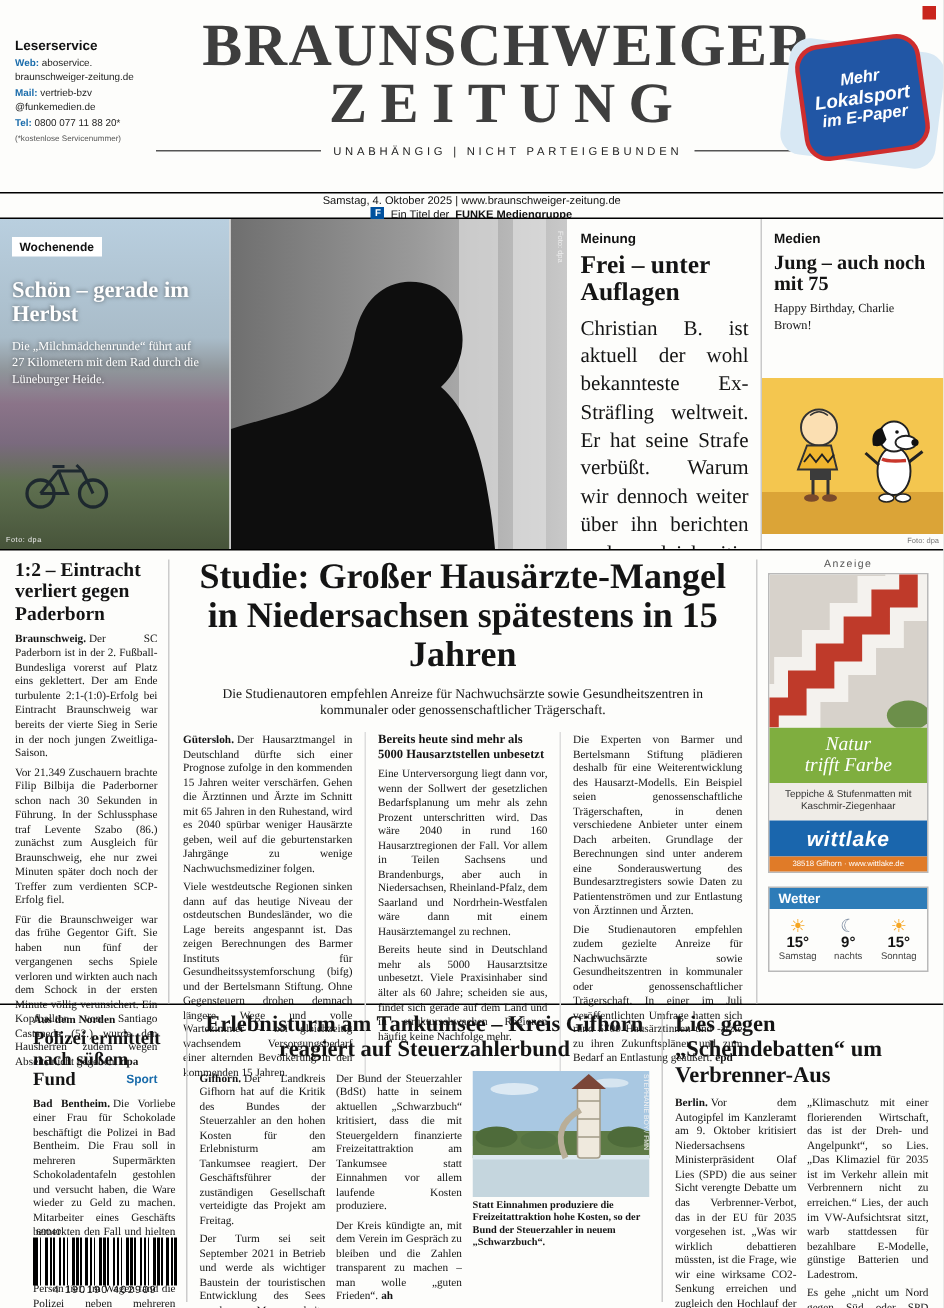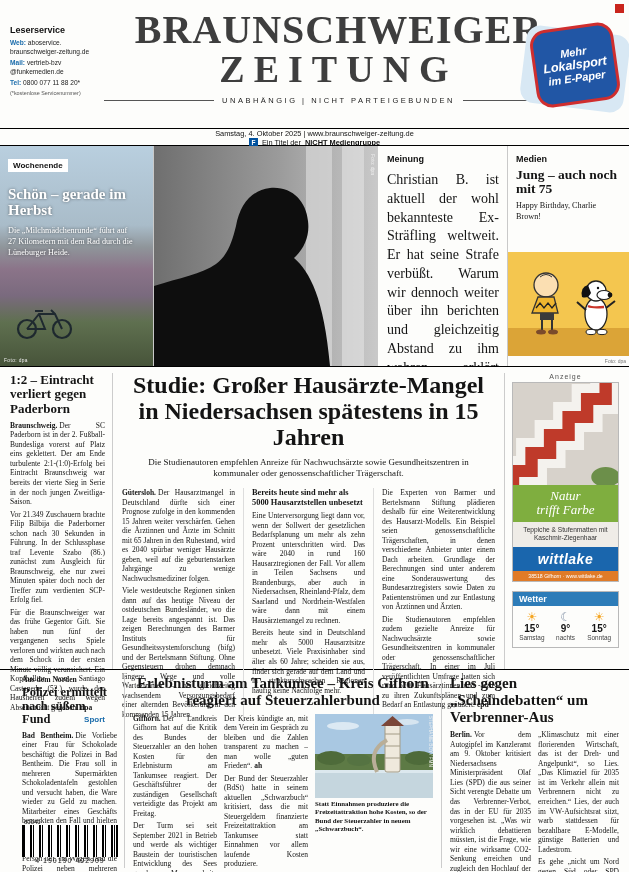--- a/index.html
+++ b/index.html
@@ -141,21 +141,21 @@
       <span class="b2">Lokalsport</span>
       <span class="b1">im E-Paper</span>
     </div>
   </div>
 
   <div class="dbar">
     <span>Samstag, 4. Oktober 2025 | www.braunschweiger-zeitung.de</span>
     <span class="dmid">
       <span class="flogo">F</span>
       <span>Ein Titel der</span>
-      <b>NICHT Mediengruppe</b>
+      <b>FUNKE Mediengruppe</b>
     </span>
     <span>Nr. 231 | 80. Jahrgang | 2,90 €</span>
   </div>
 
   <div class="teasers">
 
     <div class="tz t-week">
       <span class="chip">Wochenende</span>
       <div class="twh">Schön – gerade im Herbst</div>
       <div class="twt">Die „Milchmädchenrunde“ führt auf 27 Kilometern mit dem Rad durch die Lüneburger Heide.</div>
@@ -179,20 +179,21 @@
           </defs>
           <rect width="224" height="220" fill="url(#gph)"></rect>
           <rect x="152" width="26" height="220" fill="#d6d6d6" opacity=".75"></rect>
           <rect x="188" width="22" height="220" fill="#dedede" opacity=".7"></rect>
           <path d="M0 220 L0 140 C25 132 48 128 62 118 C74 109 78 96 82 80 C86 58 98 44 116 42 C138 40 152 55 154 75 C156 90 150 103 140 112 C156 126 170 152 176 220 Z" fill="#0e0e0e"></path>
         </svg>
         <span class="vcredit">Foto: dpa</span>
       </div>
       <div class="optxt">
         <div class="klabel">Meinung</div>
+        <div class="oph">Frei – unter Auflagen</div>
         <div class="opt">Christian B. ist aktuell der wohl bekannteste Ex-Sträfling weltweit. Er hat seine Strafe verbüßt. Warum wir dennoch weiter über ihn berichten und gleichzeitig Abstand zu ihm wahren, erklärt Hendrik Rasehorn in seinem Wochenkommentar.</div>
       </div>
     </div>
 
     <div class="tz t-med">
       <div class="klabel">Medien</div>
       <div class="tmh">Jung – auch noch mit 75</div>
       <div class="tmt">Happy Birthday, Charlie Brown!</div>
       <svg class="comic" viewBox="0 0 122 104" preserveAspectRatio="none">
         <rect width="122" height="104" fill="#f4c64f"></rect>
@@ -311,22 +312,22 @@
     </div>
 
     <div class="b-m">
       <div class="h-mid">Erlebnisturm am Tankumsee – Kreis Gifhorn reagiert auf Steuerzahlerbund</div>
       <div class="mrow">
         <div class="mcol">
           <p class="bt"><span class="dateline">Gifhorn.</span><span>Der Landkreis Gifhorn hat auf die Kritik des Bundes der Steuerzahler an den hohen Kosten für den Erlebnisturm am Tankumsee reagiert. Der Geschäftsführer der zuständigen Gesellschaft verteidigte das Projekt am Freitag.</span></p>
           <p class="bt"><span>Der Turm sei seit September 2021 in Betrieb und werde als wichtiger Baustein der touristischen Entwicklung des Sees gesehen. Man arbeite daran, die Betriebskosten zu optimieren und die Einnahmen etwa über Besucherzahlen weiter zu steigern, heißt es in einer Mitteilung des Kreises.</span></p>
         </div>
         <div class="mcol">
+          <p class="bt"><span>Der Bund der Steuerzahler (BdSt) hatte in seinem aktuellen „Schwarzbuch“ kritisiert, dass die mit Steuergeldern finanzierte Freizeitattraktion am Tankumsee statt Einnahmen vor allem laufende Kosten produziere.</span></p>
           <p class="bt"><span>Der Kreis kündigte an, mit dem Verein im Gespräch zu bleiben und die Zahlen transparent zu machen – man wolle „guten Frieden“.</span><span class="sig">ah</span></p>
-          <p class="bt"><span>Der Bund der Steuerzahler (BdSt) hatte in seinem aktuellen „Schwarzbuch“ kritisiert, dass die mit Steuergeldern finanzierte Freizeitattraktion am Tankumsee statt Einnahmen vor allem laufende Kosten produziere.</span></p>
         </div>
         <div class="fig">
           <svg class="figimg" viewBox="0 0 118 84" preserveAspectRatio="none">
             <rect width="118" height="50" fill="#a9c8e2"></rect>
             <ellipse cx="28" cy="12" rx="16" ry="4" fill="#e9f1f7" opacity=".8"></ellipse>
             <ellipse cx="92" cy="8" rx="12" ry="3" fill="#e9f1f7" opacity=".7"></ellipse>
             <rect y="40" width="118" height="18" fill="#5d7a45"></rect>
             <ellipse cx="16" cy="44" rx="14" ry="7" fill="#4e6b3a"></ellipse>
             <ellipse cx="44" cy="46" rx="12" ry="6" fill="#557342"></ellipse>
             <ellipse cx="104" cy="44" rx="14" ry="7" fill="#4e6b3a"></ellipse>

